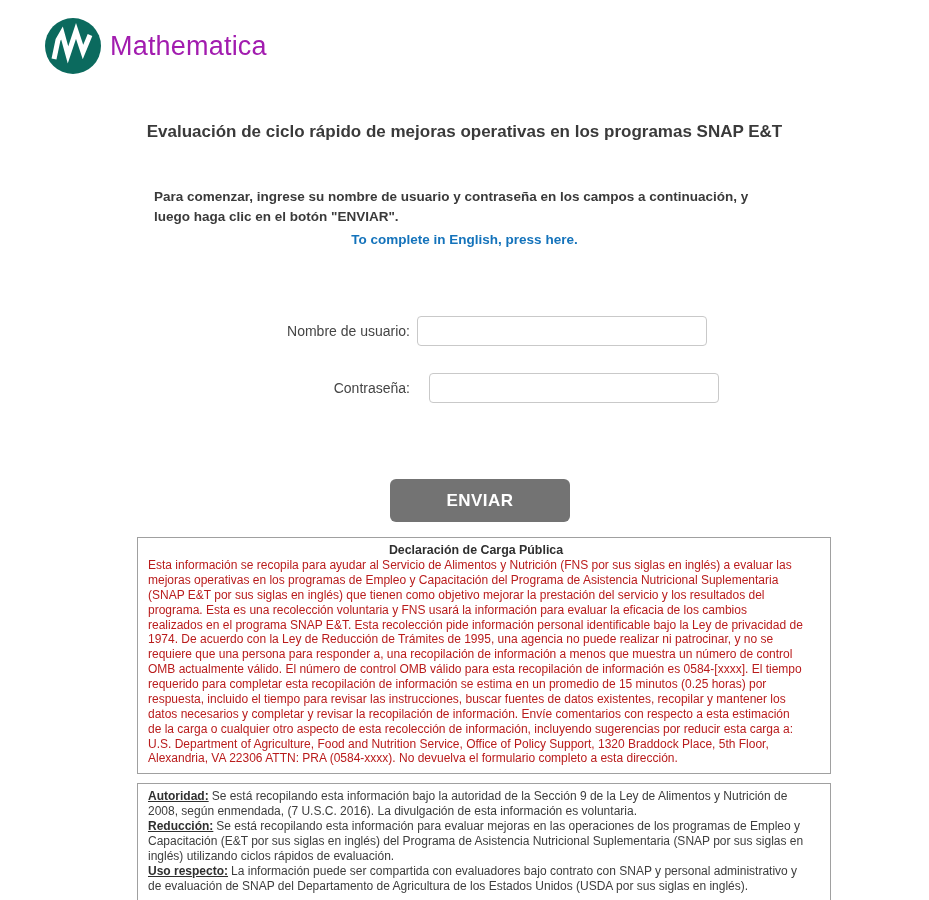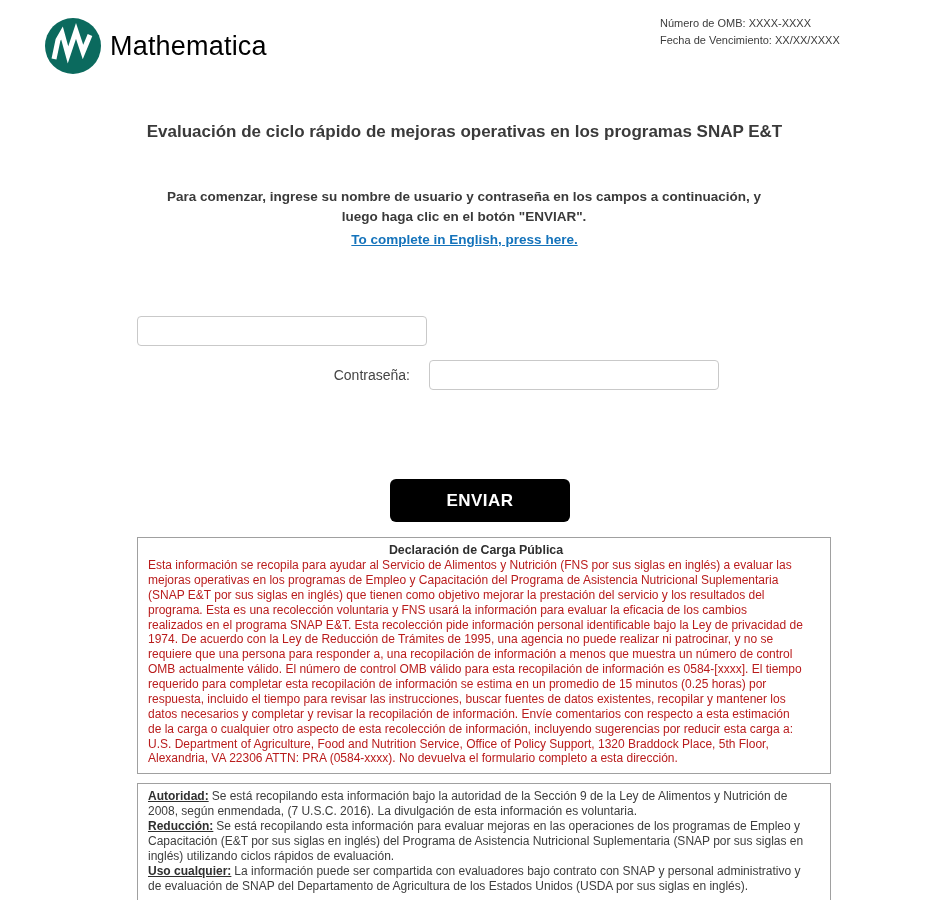--- a/index.html
+++ b/index.html
@@ -2,38 +2,38 @@
 <html><head>
 <meta charset="utf-8">
 <style>
   html,body{margin:0;padding:0;background:#ffffff;}
   body{font-family:"Liberation Sans", sans-serif; color:#3c3c3c;}
   .page{position:relative; width:929px; height:900px; margin:0 auto; background:#fff; overflow:hidden;}
 
   
   .logo{position:absolute; left:45px; top:18px; display:flex; align-items:center;}
   .logo-circle{width:56px; height:56px; border-radius:50%; background:#0b6a5e; display:flex; align-items:center; justify-content:center;}
-  .wordmark{margin-left:9px; font-size:27px; font-weight:500; color:#000000; letter-spacing:0.2px;}
+  .wordmark{margin-left:9px; font-size:27px; font-weight:500; color:#a21caf; letter-spacing:0.2px;}
   .omb{position:absolute; left:660px; top:15px; font-size:11px; line-height:1.55; color:#3c3c3c;}
 
   
   .title{position:absolute; left:0; top:122px; width:929px; text-align:center; font-size:17px; font-weight:700; color:#3a3a3a;}
-  .instructions{position:absolute; left:154px; top:187px; width:620px; text-align:center; font-size:13.5px; font-weight:700; line-height:1.45; color:#3a3a3a;}
+  .instructions{position:absolute; left:154px; top:187px; width:620px; text-align:left; font-size:13.5px; font-weight:700; line-height:1.45; color:#3a3a3a;}
   .eng-link{position:absolute; left:0; top:230px; width:929px; text-align:center;}
-  .eng-link a{font-size:13.5px; font-weight:700; color:#1473bb; text-decoration:underline; cursor:pointer;}
+  .eng-link a{font-size:13.5px; font-weight:700; color:#1473bb; cursor:pointer;}
 
   
   .form-row{position:absolute; display:flex; align-items:center;}
   .row-user{left:137px; top:316px;}
-  .row-pass{left:137px; top:360px;gap:12px;}
+  .row-pass{left:137px; top:373px;gap:12px;}
   .field-label{width:273px; text-align:right; padding-right:7px; font-size:14px; color:#454545;}
   .field-input{width:272px; height:28px; border:1px solid #c9c9c9; border-radius:4px; font-size:14px; padding:0 8px; color:#333; outline:none; box-sizing:content-box;}
 
   
-  .submit-btn{position:absolute; left:390px; top:479px; width:180px; height:43px; background:#000000; color:#ffffff; border:none; border-radius:6px; font-family:"Liberation Sans", sans-serif; font-size:17px; font-weight:700; letter-spacing:0.5px; cursor:pointer;}
+  .submit-btn{position:absolute; left:390px; top:479px; width:180px; height:43px; background:#737373; color:#ffffff; border:none; border-radius:6px; font-family:"Liberation Sans", sans-serif; font-size:17px; font-weight:700; letter-spacing:0.5px; cursor:pointer;}
 
   
   .boxes{position:absolute; left:137px; top:537px; width:694px;}
   .stmt-box{border:1px solid #a0a0a0; padding:5px 26px 7px 10px; box-sizing:border-box; width:694px; background:#fff;}
   .stmt-box + .stmt-box{margin-top:9px;}
   .stmt-title{text-align:center; font-weight:700; font-size:12.4px; color:#2f2f2f; margin-bottom:1px;}
   .stmt-body{font-size:12px; line-height:1.24; color:#b91c1c; text-align:left;}
   .pline{font-size:12px; line-height:1.24; color:#3d3d3d;}
   .plbl{font-weight:700; margin-right:3px; color:#2f2f2f;text-decoration:underline;}
 </style>
@@ -44,50 +44,47 @@
 
   <div class="logo">
     <div class="logo-circle">
       <svg width="56" height="56" viewBox="0 0 56 56">
         <polyline points="9,41 13,22 17,15 23,37 31,13 38,34 45,17" fill="none" stroke="#ffffff" stroke-width="5" stroke-linejoin="miter"></polyline>
       </svg>
     </div>
     <div class="wordmark">Mathematica</div>
   </div>
 
-  <div class="omb">
-    <div>Número de OMB: XXXX-XXXX</div>
-    <div>Fecha de Vencimiento: XX/XX/XXXX</div>
-  </div>
 
   <div class="title">Evaluación de ciclo rápido de mejoras operativas en los programas SNAP E&amp;T</div>
   <div class="instructions">Para comenzar, ingrese su nombre de usuario y contraseña en los campos a continuación, y luego haga clic en el botón "ENVIAR".</div>
   <div class="eng-link">
     <a>To complete in English, press here.</a>
   </div>
 
   <div class="form-row row-user">
+    <label class="field-label">Nombre de usuario:</label>
     <input class="field-input" type="text" value="" style="">
   </div>
   <div class="form-row row-pass">
     <label class="field-label">Contraseña:</label>
     <input class="field-input" type="password" value="" style="">
   </div>
 
   <button class="submit-btn">ENVIAR</button>
 
   <div class="boxes">
 
     <div class="stmt-box">
       <div class="stmt-title">Declaración de Carga Pública</div>
       <div class="stmt-body">Esta información se recopila para ayudar al Servicio de Alimentos y Nutrición (FNS por sus siglas en inglés) a evaluar las mejoras operativas en los programas de Empleo y Capacitación del Programa de Asistencia Nutricional Suplementaria (SNAP E&amp;T por sus siglas en inglés) que tienen como objetivo mejorar la prestación del servicio y los resultados del programa. Esta es una recolección voluntaria y FNS usará la información para evaluar la eficacia de los cambios realizados en el programa SNAP E&amp;T. Esta recolección pide información personal identificable bajo la Ley de privacidad de 1974. De acuerdo con la Ley de Reducción de Trámites de 1995, una agencia no puede realizar ni patrocinar, y no se requiere que una persona para responder a, una recopilación de información a menos que muestra un número de control OMB actualmente válido. El número de control OMB válido para esta recopilación de información es 0584-[xxxx]. El tiempo requerido para completar esta recopilación de información se estima en un promedio de 15 minutos (0.25 horas) por respuesta, incluido el tiempo para revisar las instrucciones, buscar fuentes de datos existentes, recopilar y mantener los datos necesarios y completar y revisar la recopilación de información. Envíe comentarios con respecto a esta estimación de la carga o cualquier otro aspecto de esta recolección de información, incluyendo sugerencias por reducir esta carga a: U.S. Department of Agriculture, Food and Nutrition Service, Office of Policy Support, 1320 Braddock Place, 5th Floor, Alexandria, VA 22306 ATTN: PRA (0584-xxxx). No devuelva el formulario completo a esta dirección.</div>
     </div>
 
     <div class="stmt-box">
       <div class="pline"><span class="plbl">Autoridad:</span><span>Se está recopilando esta información bajo la autoridad de la Sección 9 de la Ley de Alimentos y Nutrición de 2008, según enmendada, (7 U.S.C. 2016). La divulgación de esta información es voluntaria.</span></div>
       <div class="pline"><span class="plbl">Reducción:</span><span>Se está recopilando esta información para evaluar mejoras en las operaciones de los programas de Empleo y Capacitación (E&amp;T por sus siglas en inglés) del Programa de Asistencia Nutricional Suplementaria (SNAP por sus siglas en inglés) utilizando ciclos rápidos de evaluación.</span></div>
-      <div class="pline"><span class="plbl">Uso cualquier:</span><span>La información puede ser compartida con evaluadores bajo contrato con SNAP y personal administrativo y de evaluación de SNAP del Departamento de Agricultura de los Estados Unidos (USDA por sus siglas en inglés).</span></div>
+      <div class="pline"><span class="plbl">Uso respecto:</span><span>La información puede ser compartida con evaluadores bajo contrato con SNAP y personal administrativo y de evaluación de SNAP del Departamento de Agricultura de los Estados Unidos (USDA por sus siglas en inglés).</span></div>
 
     </div>
 
   </div>
 
 </div>
 
 </body></html>

